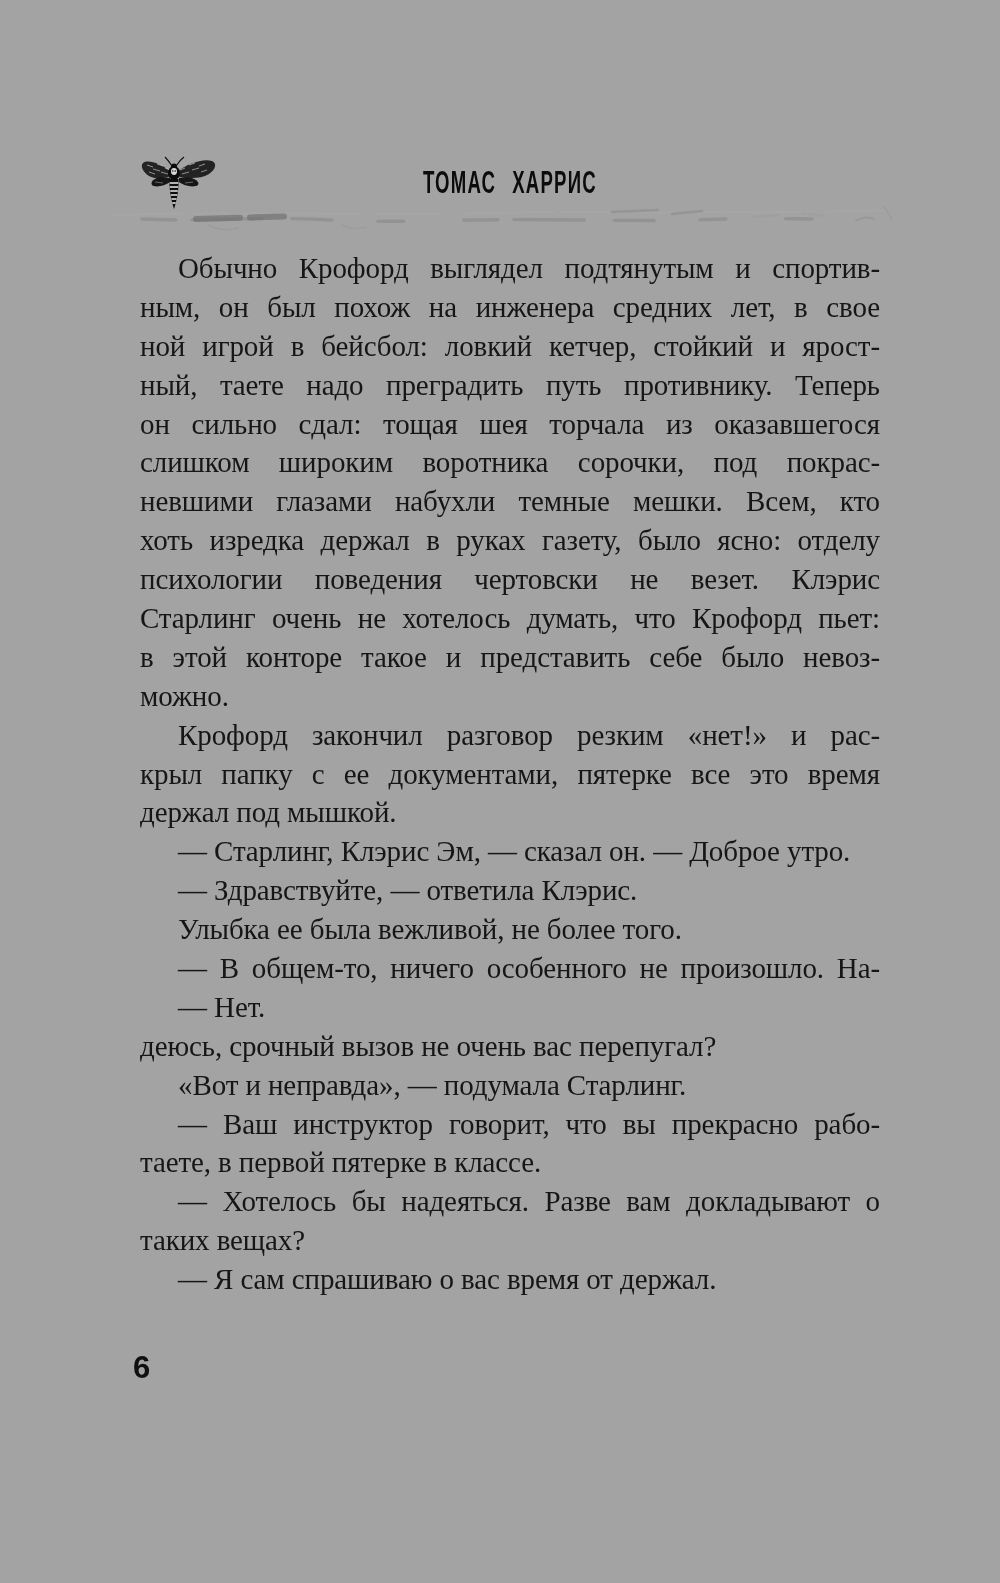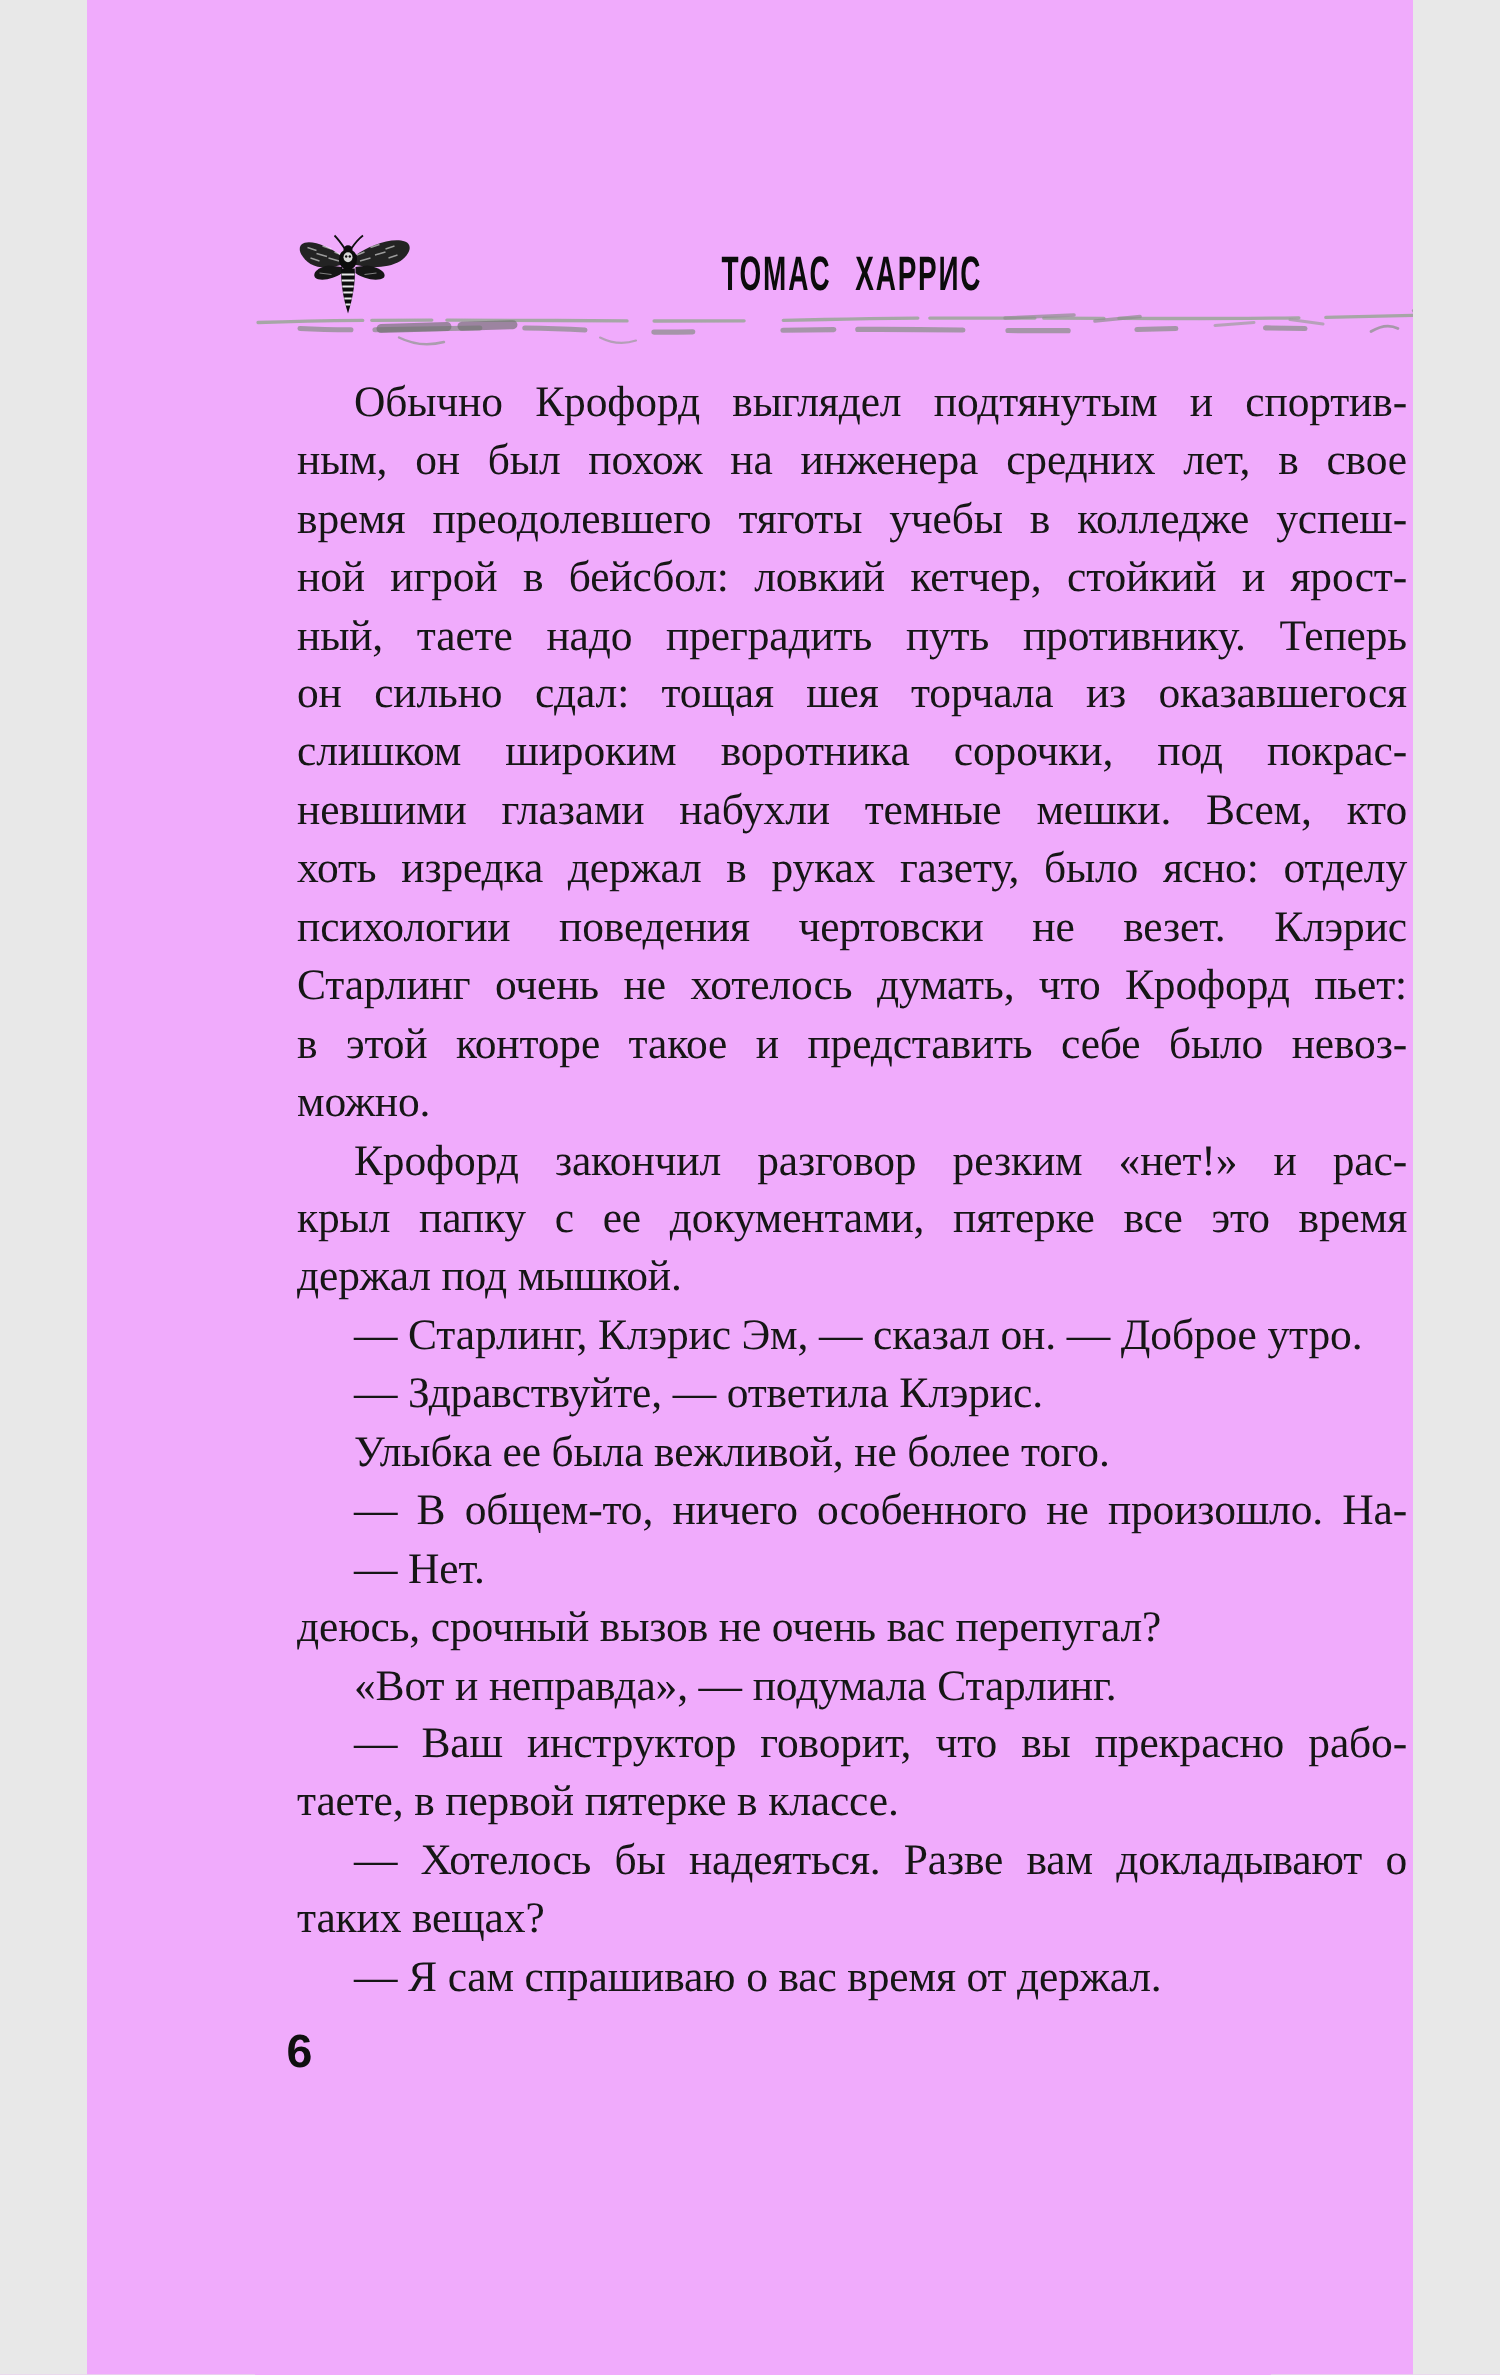--- a/index.html
+++ b/index.html
@@ -1,18 +1,18 @@
 <!DOCTYPE html>
 <html><head>
 <meta charset="utf-8">
 <style>
   html,body { margin:0; padding:0; background:#e8e8e8; }
   .page {
-    position:relative; width:884px; height:1583px; margin:0 auto;
-    background:#f0abfc; overflow:hidden;
+    position:relative; width:1000px; height:1583px; margin:0 auto;
+    background:#a3a3a3; overflow:hidden;
     font-family:"Liberation Serif", serif; color:#161616;
   }
   
   .header-title {
     position:absolute; left:140px; top:166px; width:740px; height:34px;
     display:flex; justify-content:center; align-items:center;
   }
   .header-title span {
     display:inline-block; white-space:nowrap;
     font-family:"Liberation Sans", sans-serif; font-weight:700;
@@ -85,21 +85,20 @@
     </g>
   </svg>
 
   <div class="header-title">
     <span>ТОМАС ХАРРИС</span>
   </div>
 
   <div class="text">
     <div class="ln ind j">Обычно Крофорд выглядел подтянутым и спортив-</div>
     <div class="ln j">ным, он был похож на инженера средних лет, в свое</div>
-    <div class="ln j">время преодолевшего тяготы учебы в колледже успеш-</div>
     <div class="ln j">ной игрой в бейсбол: ловкий кетчер, стойкий и ярост-</div>
     <div class="ln j">ный, таете надо преградить путь противнику. Теперь</div>
     <div class="ln j">он сильно сдал: тощая шея торчала из оказавшегося</div>
     <div class="ln j">слишком широким воротника сорочки, под покрас-</div>
     <div class="ln j">невшими глазами набухли темные мешки. Всем, кто</div>
     <div class="ln j">хоть изредка держал в руках газету, было ясно: отделу</div>
     <div class="ln j">психологии поведения чертовски не везет. Клэрис</div>
     <div class="ln j">Старлинг очень не хотелось думать, что Крофорд пьет:</div>
     <div class="ln j">в этой конторе такое и представить себе было невоз-</div>
     <div class="ln">можно.</div>

